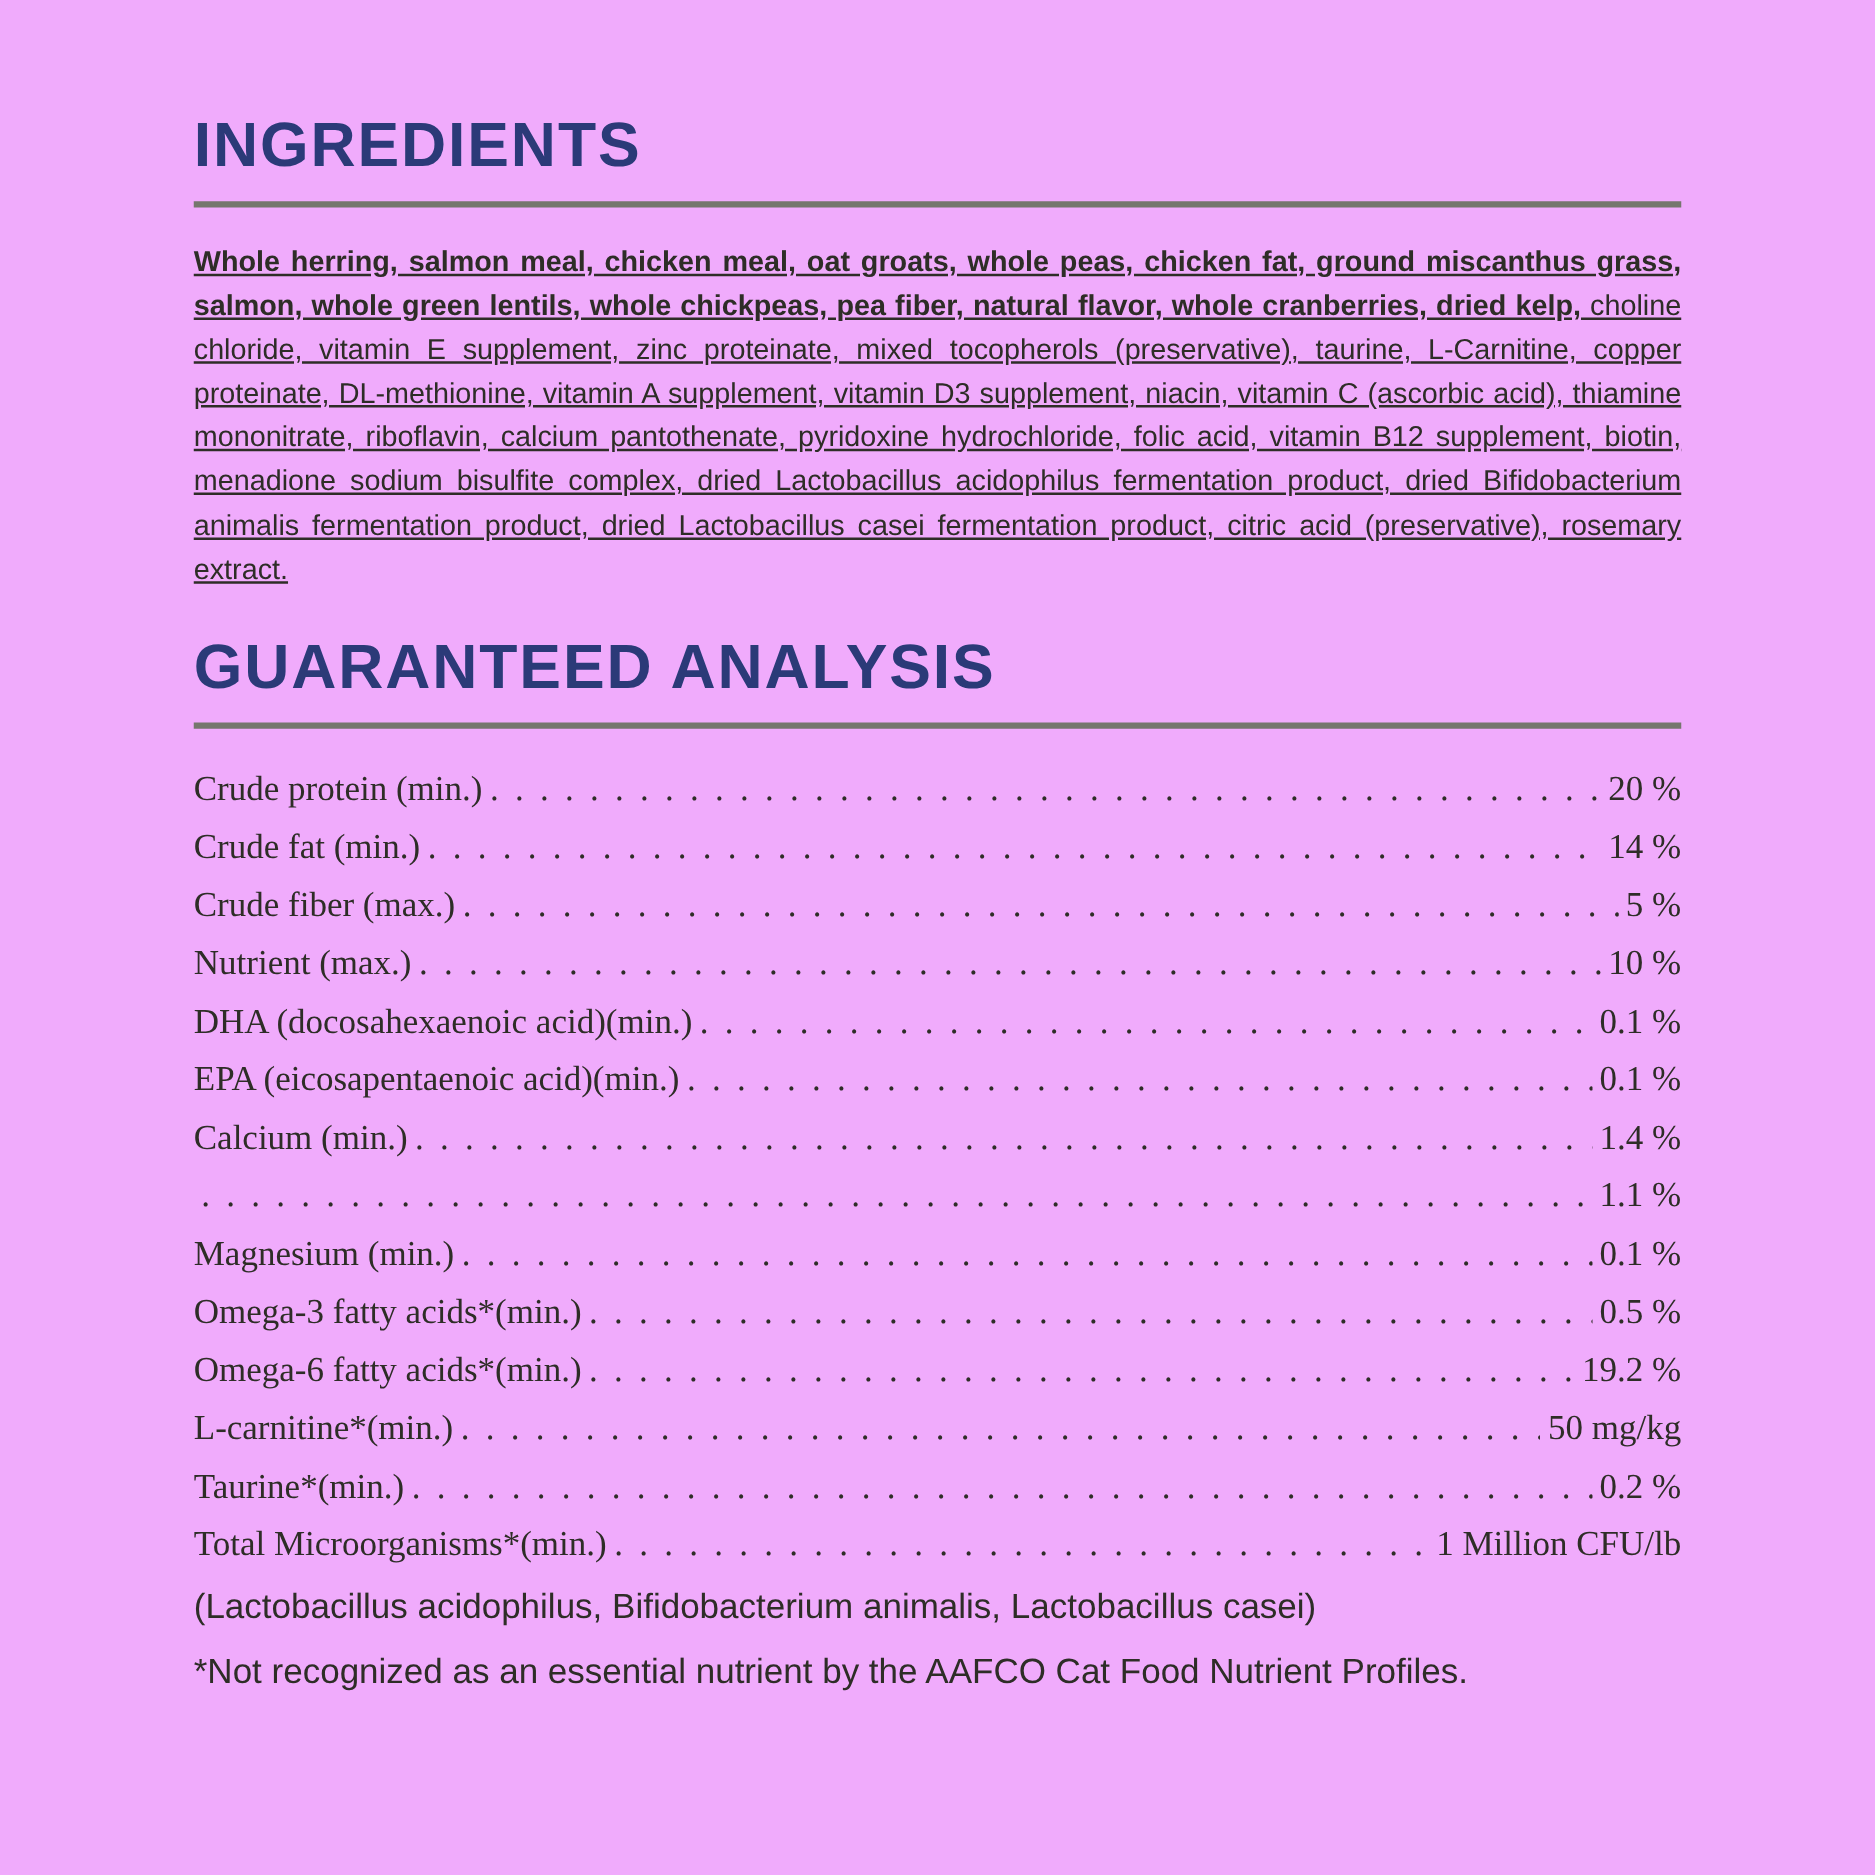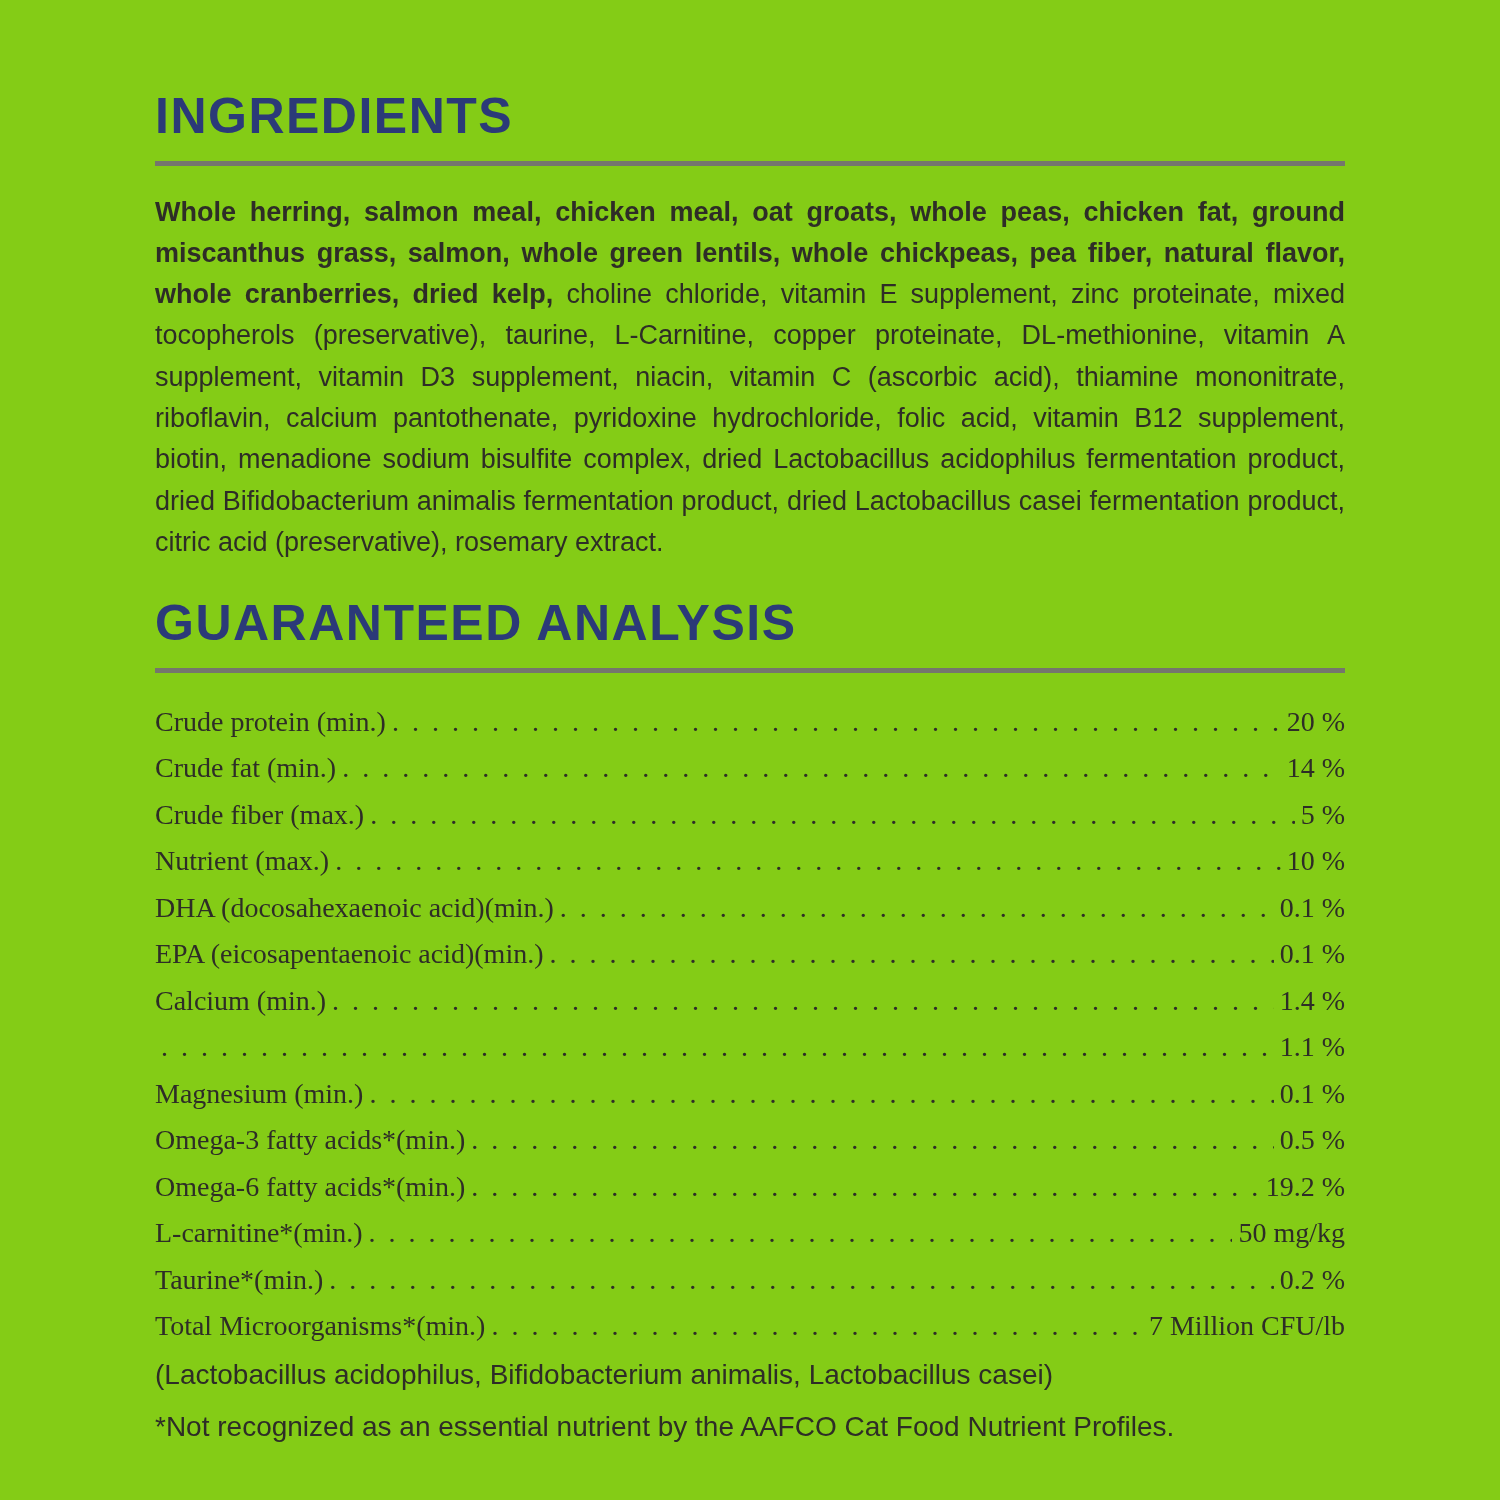--- a/index.html
+++ b/index.html
@@ -1,18 +1,18 @@
 <!DOCTYPE html>
 <html><head>
 <meta charset="utf-8">
 <style>
   html,body { margin:0; padding:0; }
   .page {
     width:1500px; height:1500px;
-    background:#84cc16;
+    background:#f0abfc;
     font-family:"Liberation Sans", sans-serif;
     color:#2e2d27;
     box-sizing:border-box;
     overflow:hidden;
   }
   .content {
     padding:90px 155px 0 155px;
     box-sizing:border-box;
   }
   .section-title {
@@ -22,24 +22,25 @@
     color:#2b3a78;
     margin:0 0 18px 0;
     line-height:1.05;
   }
   .rule {
     height:5px;
     background:#75766d;
     margin:0 0 26px 0;
   }
   .ingredients-text {
-    font-size:27px;
+    font-size:23px;
     line-height:1.53;
     text-align:justify;
     margin:0 0 34px 0;
+    text-decoration:underline;
   }
   .ingredients-text .bold { font-weight:700; }
   .ga-section-title { margin-top:6px; }
   .ga-table { margin-top:4px;font-family:Liberation Serif, serif; }
   .ga-row {
     display:flex;
     align-items:baseline;
     font-size:28px;
     line-height:46.5px;
     white-space:nowrap;
@@ -157,21 +158,21 @@
 
       <div class="ga-row">
         <span class="ga-label">Taurine*(min.)</span>
         <span class="ga-leader"></span>
         <span class="ga-value">0.2 %</span>
       </div>
 
       <div class="ga-row">
         <span class="ga-label">Total Microorganisms*(min.)</span>
         <span class="ga-leader"></span>
-        <span class="ga-value">7 Million CFU/lb</span>
+        <span class="ga-value">1 Million CFU/lb</span>
       </div>
 
     </div>
 
     <div class="ga-note">(Lactobacillus acidophilus, Bifidobacterium animalis, Lactobacillus casei)</div>
     <div class="ga-footnote">*Not recognized as an essential nutrient by the AAFCO Cat Food Nutrient Profiles.</div>
 
   </div>
 </div>
 

